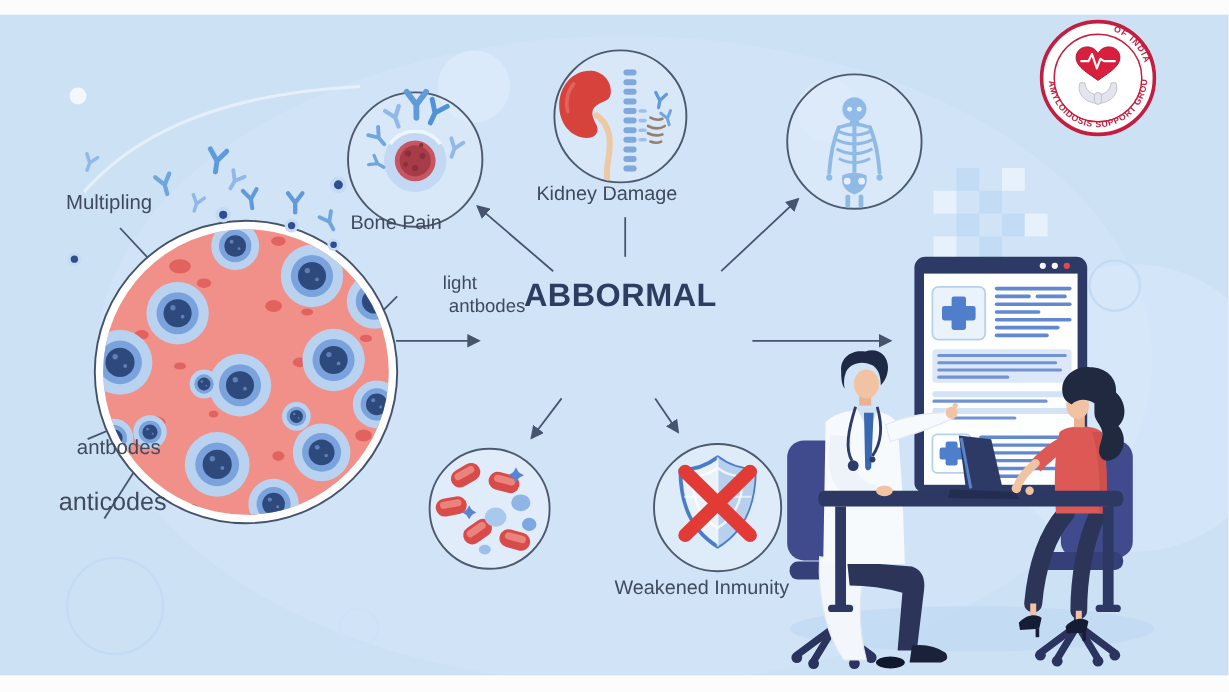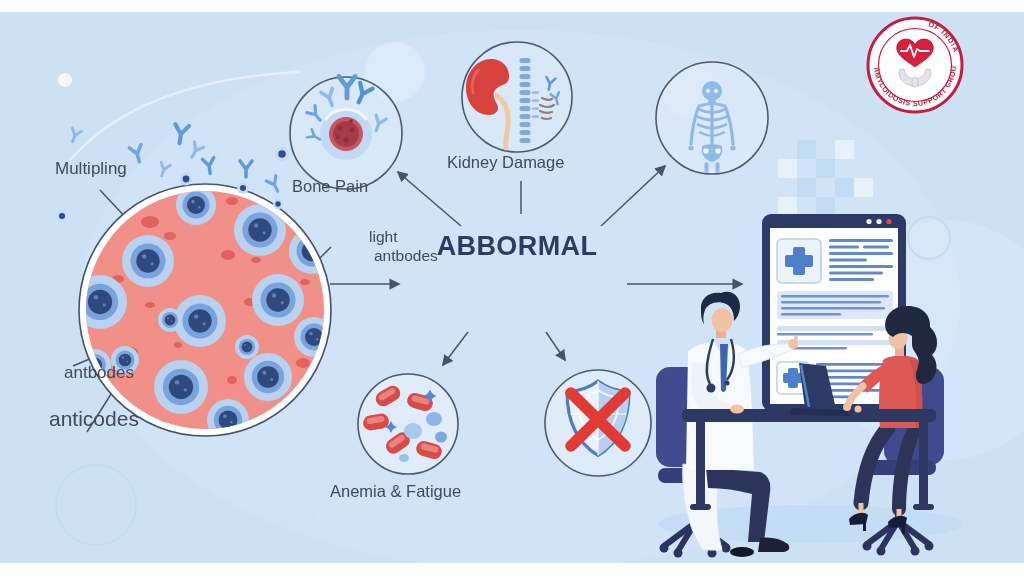--- a/index.html
+++ b/index.html
@@ -422,17 +422,17 @@
 <div class="lbl" style="left:16px;top:363px;font-size:17px;margin-left:48px;">antbodes</div>
 <div class="lbl" style="left:49px;top:409px;font-size:21px;">anticodes</div>
 
 <div class="lbl small" style="left:334px;top:227px;">
   <div>light</div>
   <div style="margin-left:5px;">antbodes</div>
 </div>
 
 <div class="lbl center" style="left:292px;top:176px;width:120px;">Bone Pain</div>
 <div class="lbl center" style="left:447px;top:152px;width:145px;">Kidney Damage</div>
-<div class="lbl center" style="left:330px;top:481px;width:155px;">Anemia &amp; Fatigue</div>
 <div class="lbl center" style="left:512px;top:478px;width:165px;line-height:24px;">
+  <div>Weakened Inmunity</div>
 </div>
 
 </div>
 
 </body></html>

